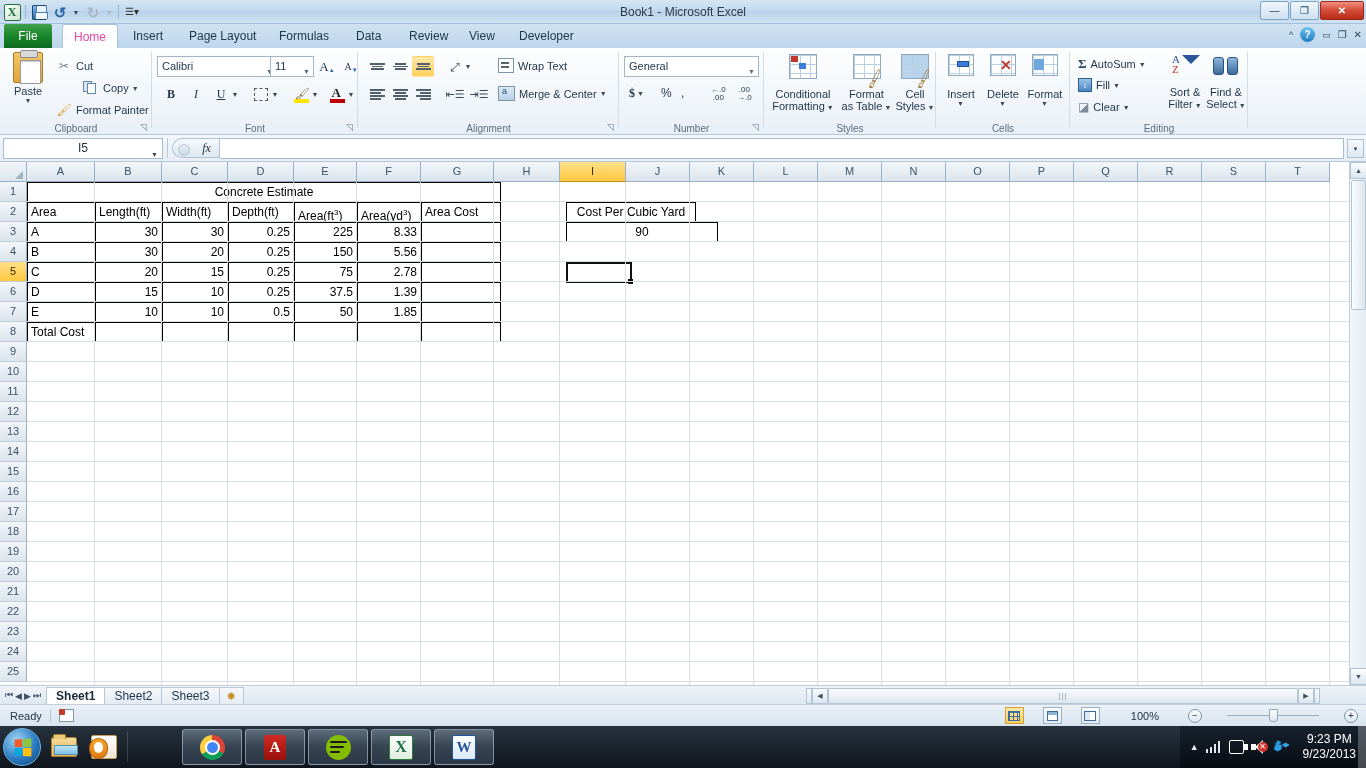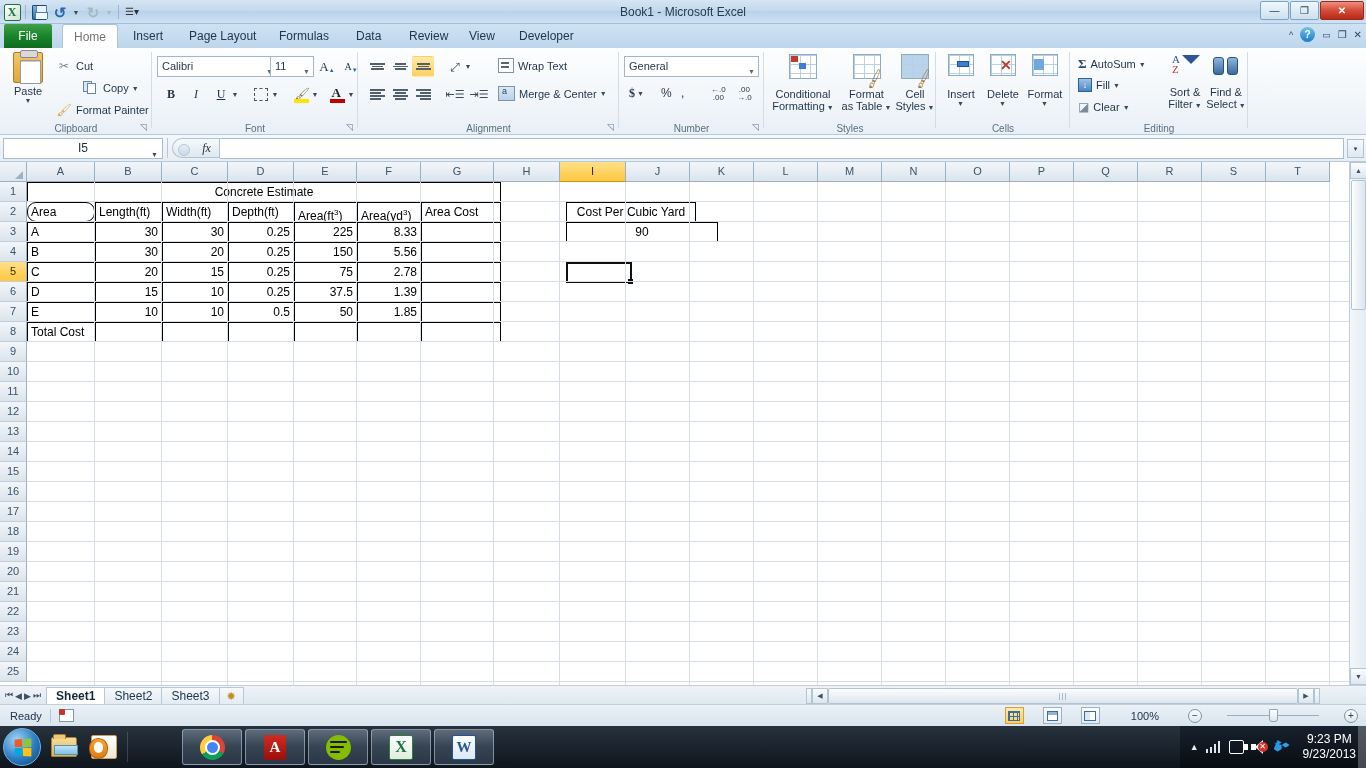--- a/index.html
+++ b/index.html
@@ -64,21 +64,21 @@
     position: absolute; top: 0; height: 24px; line-height: 24px;
     font-size: 12px; color: #20384d; padding: 0 11px; cursor: default; white-space: nowrap;
   }
   .tab.file {
     background: linear-gradient(to bottom, #41a04b, #18862b 50%, #0f6b20);
     color: #fff; left: 4px; width: 48px; text-align: center; padding: 0;
     border-radius: 2px 2px 0 0;
   }
   .tab.active {
     background: #fff; border: 1px solid #a8c5de; border-bottom: none;
-    border-radius: 3px 3px 0 0; color: #737373;
+    border-radius: 3px 3px 0 0; color: #ec4899;
   }
 
   
   #ribbon {
     position: absolute; left: 0; top: 48px; width: 1366px; height: 87px;
     background: linear-gradient(to bottom, #fdfefe 0%, #f2f6fa 60%, #e8eff6 100%);
     border-bottom: 1px solid #b6c9da;
   }
   .rgroup { position: absolute; top: 0; height: 87px; }
   .rgroup .glabel {
@@ -740,21 +740,21 @@
       <div class="rowh">21</div>
       <div class="rowh">22</div>
       <div class="rowh">23</div>
       <div class="rowh">24</div>
       <div class="rowh">25</div>
     </div>
   <div id="cells">
 
     <div class="cell c bordered" style="left:0px;top:0px;width:474px;height:20px;">Concrete Estimate</div>
 
-    <div class="cell l bordered" style="left:0px;top:20px;width:68px;height:20px;border-radius:9px;">Area</div>
+    <div class="cell l bordered" style="left:0px;top:20px;width:68px;height:20px;">Area</div>
     <div class="cell l bordered" style="left:68px;top:20px;width:67px;height:20px;">Length(ft)</div>
     <div class="cell l bordered" style="left:135px;top:20px;width:66px;height:20px;">Width(ft)</div>
     <div class="cell l bordered" style="left:201px;top:20px;width:66px;height:20px;">Depth(ft)</div>
     <div class="cell l bordered" style="left:267px;top:20px;width:63px;height:20px;"><span>Area(ft</span><sup>3</sup><span>)</span></div>
     <div class="cell l bordered" style="left:330px;top:20px;width:64px;height:20px;"><span>Area(yd</span><sup>3</sup><span>)</span></div>
     <div class="cell l bordered" style="left:394px;top:20px;width:80px;height:20px;">Area Cost</div>
 
     <div id="datarows">
         <div class="cell bordered l" style="left: 0px; top: 40px; width: 68px; height: 20px;">A</div>
         <div class="cell bordered r" style="left: 68px; top: 40px; width: 67px; height: 20px;">30</div>

